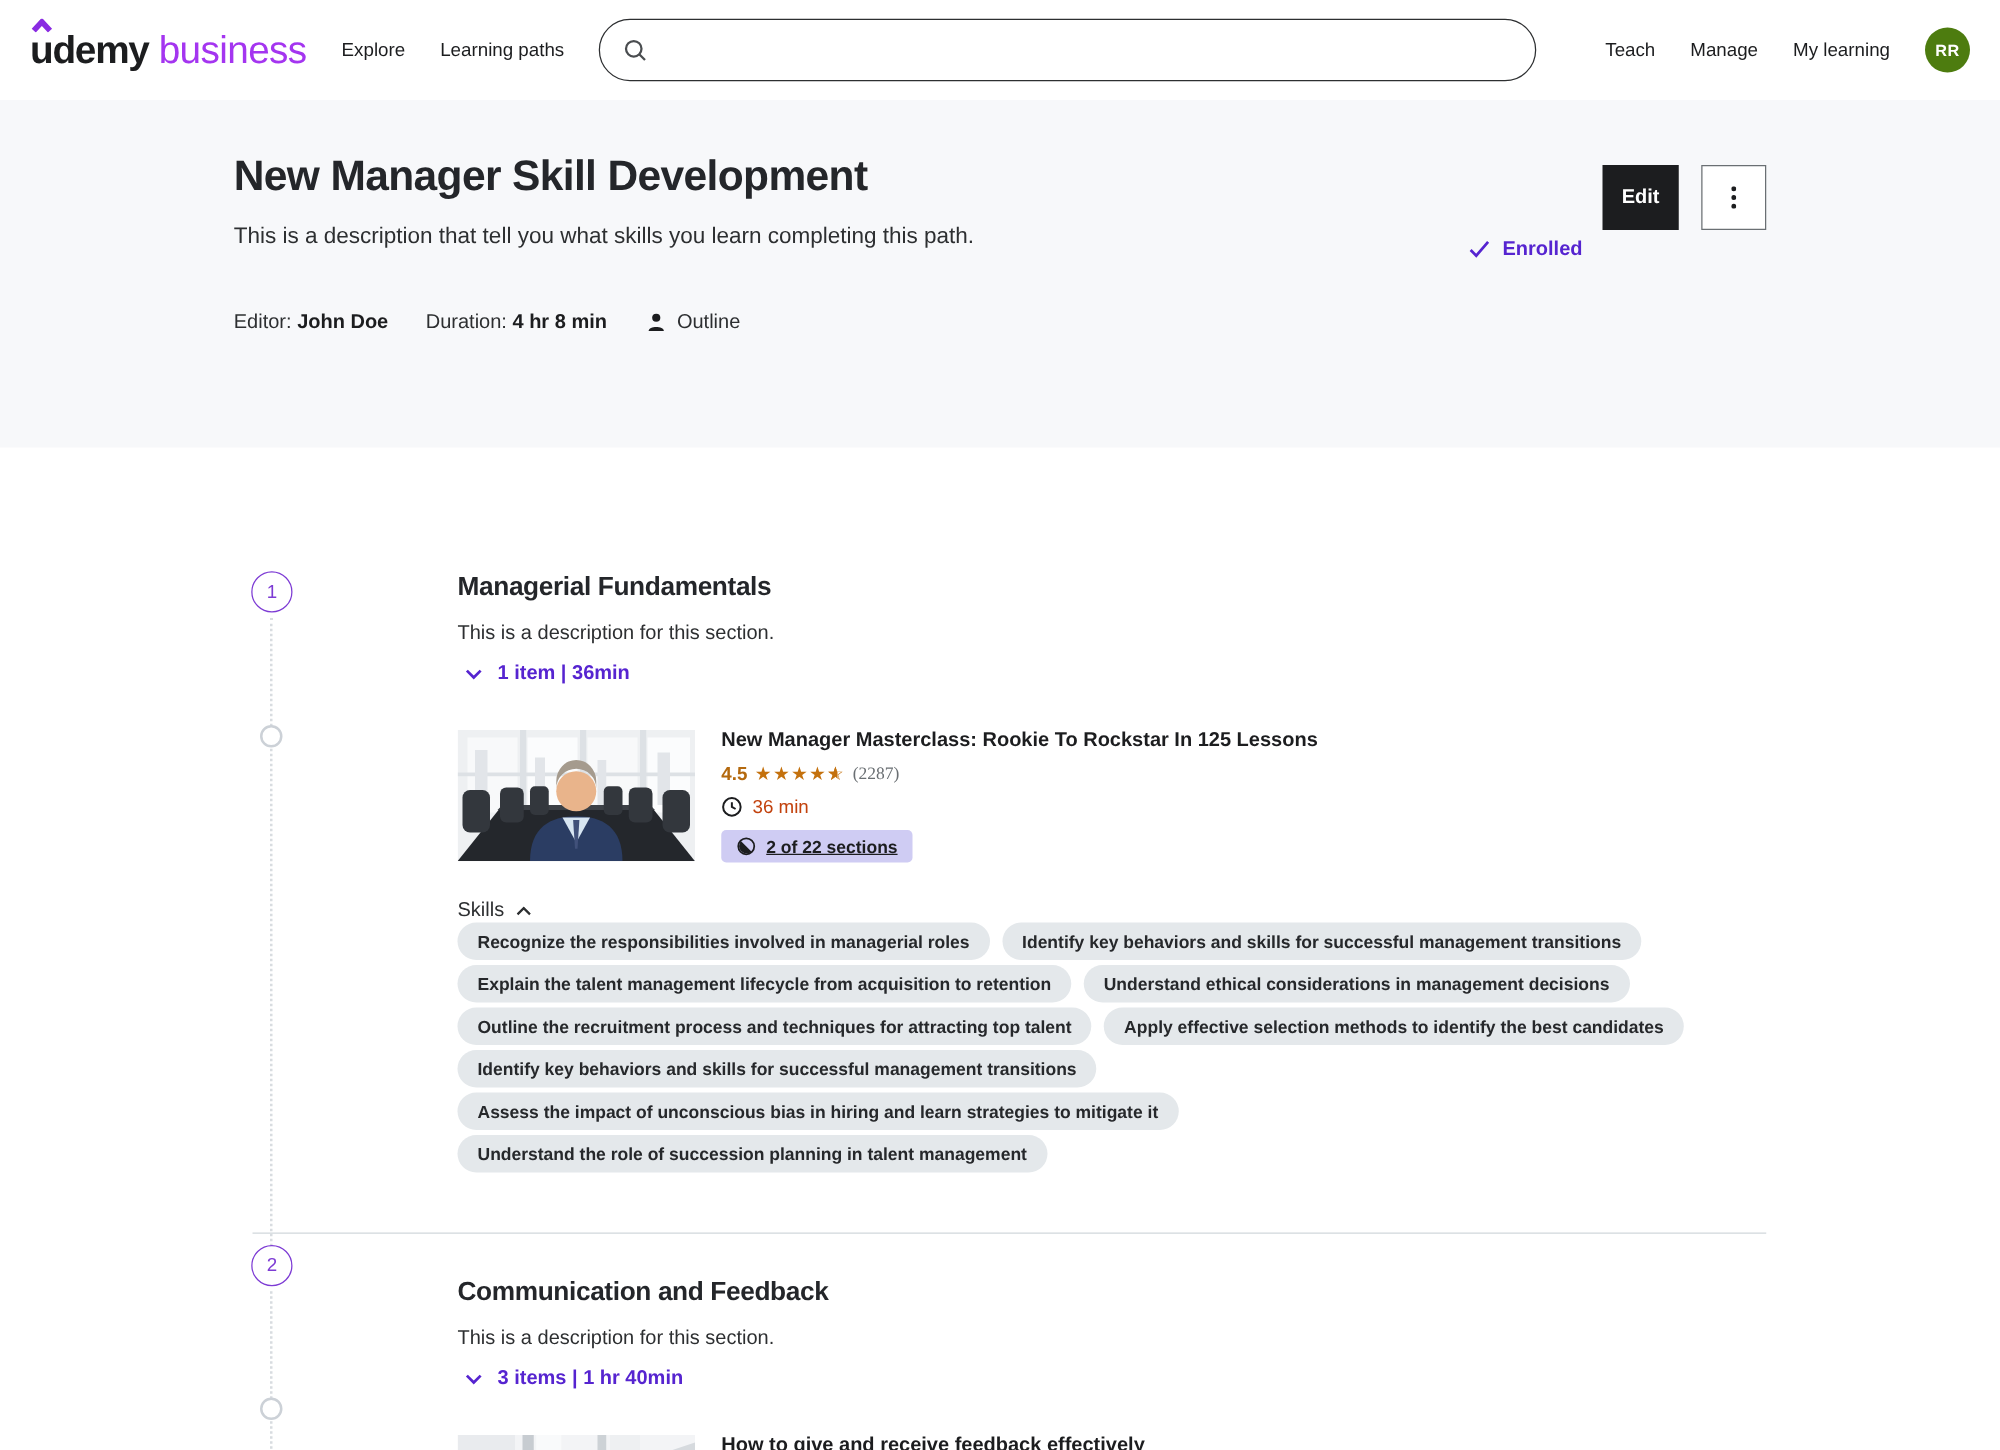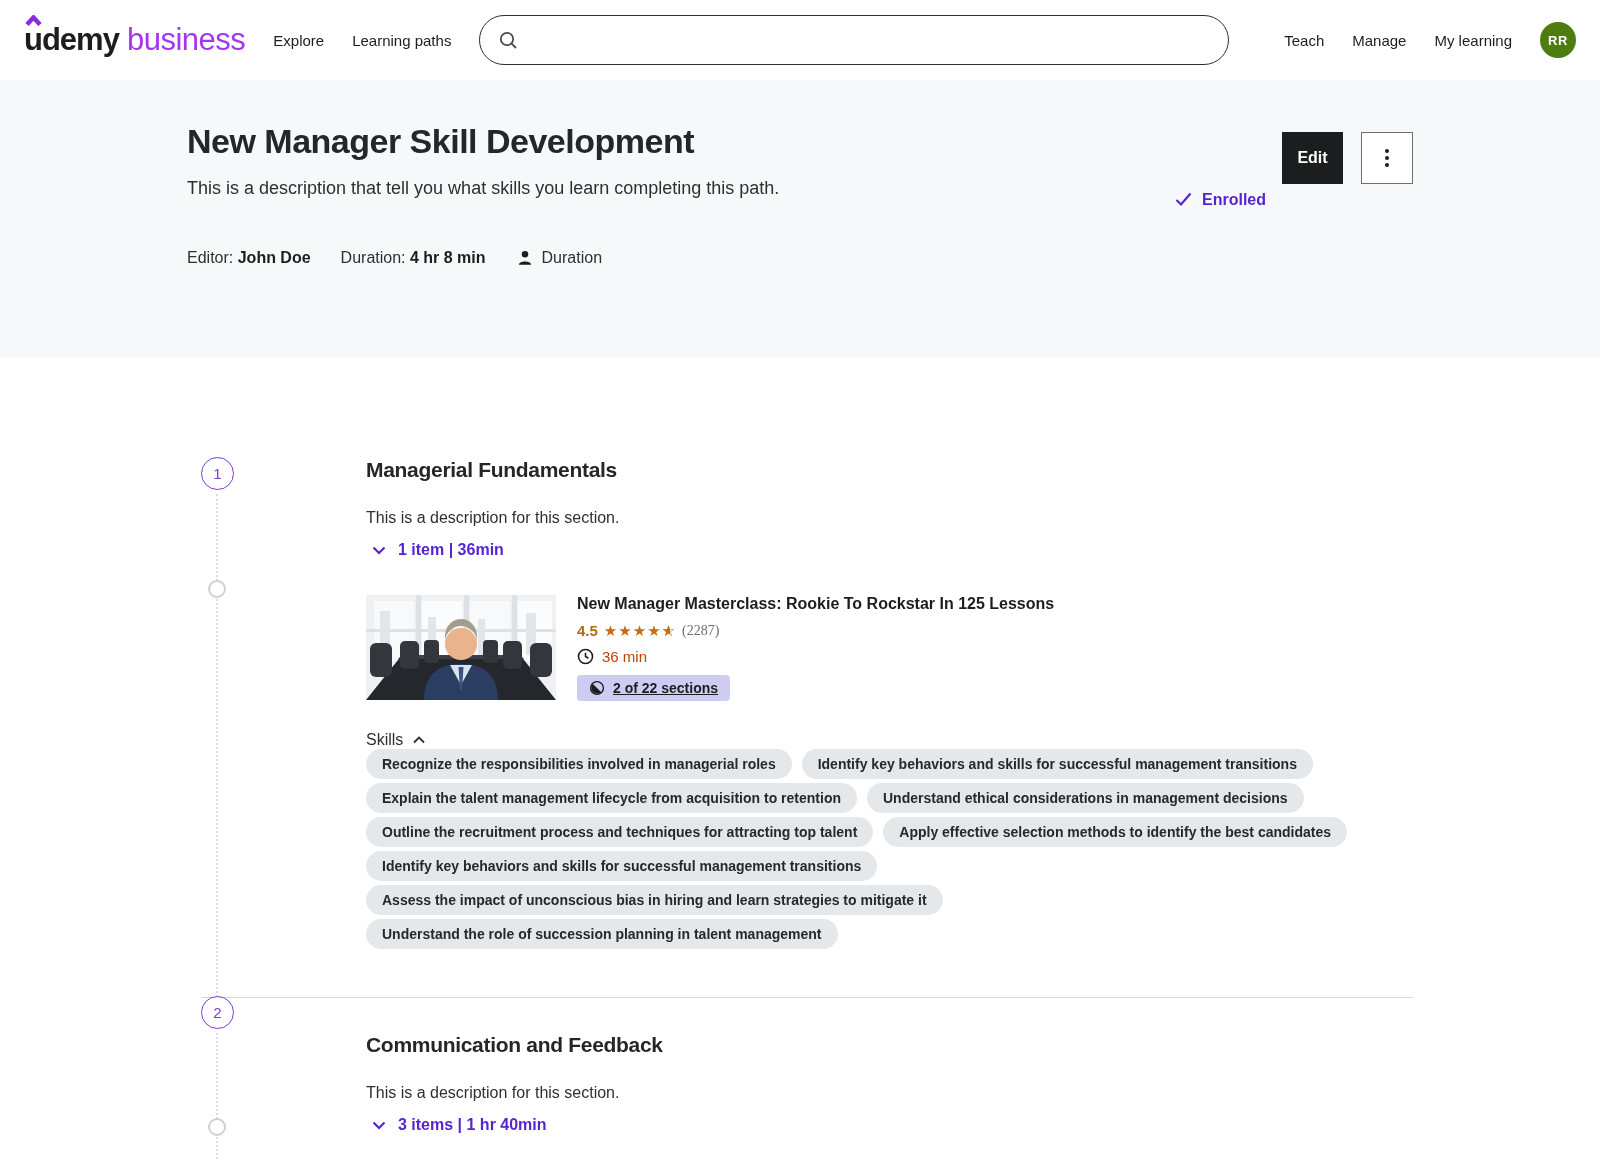--- a/index.html
+++ b/index.html
@@ -51,21 +51,21 @@
   .node-2 { top:638px; }
   .item-node { position:absolute; left:21px; width:18px; height:18px; border:2px solid #ccd1d7;
     border-radius:50%; background:#fff; z-index:2; }
   .item-node-1 { top:222px; }
   .item-node-2 { top:760px; }
 
   .section { margin-left:179px; }
   .section-1 { padding-top:100px; }
   .section-2 { margin-top:35px; }
   .section-title { font-size:21px; font-weight:800; letter-spacing:-0.3px; color:#24262a; }
-  .section-desc { font-size:16px; color:#2d2f31; margin-top:27px; }
+  .section-desc { font-size:16px; color:#2d2f31; margin-top:16px; }
   .section-summary { display:flex; align-items:center; gap:12px; margin-top:14px;
     color:#5624d0; font-size:16px; font-weight:600; cursor:pointer; padding-left:6px; }
 
   .course-row { display:flex; gap:21px; margin-top:36px; }
   .course-thumb { width:190px; height:105px; flex:none; cursor:pointer; overflow:hidden; }
   .course-title { font-size:16px; font-weight:700; color:#1c1d1f; cursor:pointer; }
   .rating-row { display:flex; align-items:center; gap:6px; margin-top:9px; }
   .rating-num { color:#b4690e; font-size:15px; font-weight:700; }
   .stars { color:#c4710d; font-size:15px; letter-spacing:1px; line-height:1; }
   .star-half { position:relative; display:inline-block; }
@@ -131,21 +131,21 @@
         <span class="meta-item">
           <span>Duration:</span> <b>4 hr 8 min</b>
         </span>
         <span class="meta-private">
           <span>
             <svg width="18" height="18" viewBox="0 0 16 16">
                 <circle cx="8" cy="4.6" r="2.9" fill="#1c1d1f"></circle>
                 <path d="M2.6 14 C2.6 10.2 13.4 10.2 13.4 14 Z" fill="#1c1d1f"></path>
               </svg>
           </span>
-          <span>Duration</span>
+          <span>Outline</span>
         </span>
       </div>
     </div>
     <div class="hero-actions">
       <span class="enrolled">
         <span>
           <svg width="17" height="15" viewBox="0 0 17 15">
               <path d="M1.5 8 L6 12.5 L15.5 1.5" stroke="#5624d0" stroke-width="2.2" fill="none"></path>
             </svg>
         </span>

